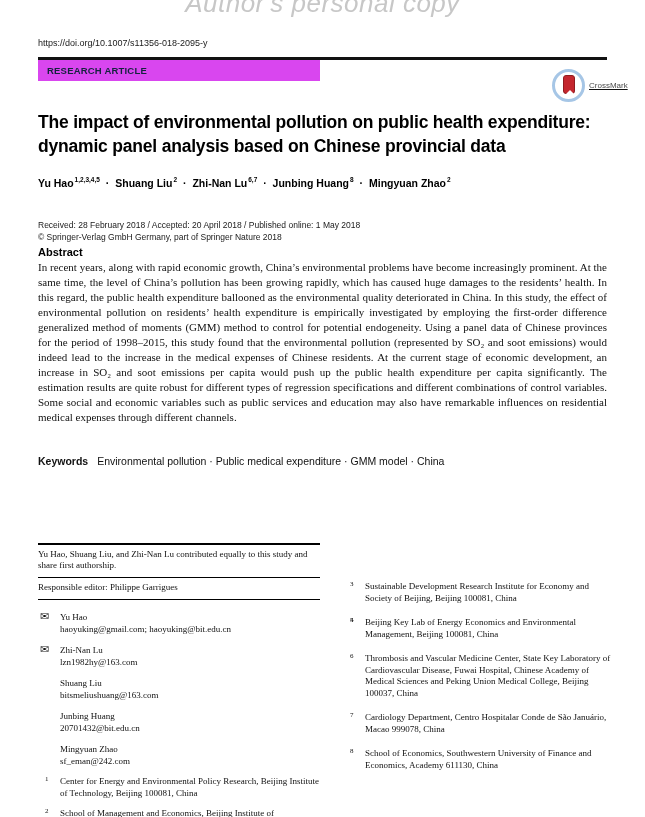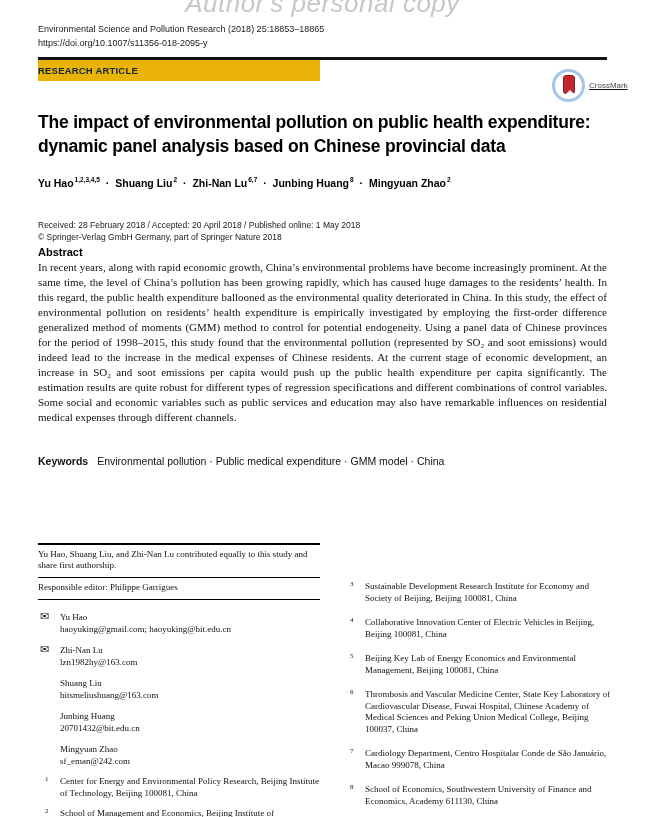--- a/index.html
+++ b/index.html
@@ -10,22 +10,22 @@
   
   .watermark{
     position:absolute;top:-12px;left:50%;transform:translateX(-50%);
     font-size:26px;font-style:italic;color:#c7c7c7;white-space:nowrap;letter-spacing:.5px;
   }
   
   .journal-line{position:absolute;top:24px;left:38px;font-size:9px;color:#1a1a1a;}
   .doi-line{position:absolute;top:38px;left:38px;font-size:9px;color:#1a1a1a;}
   .top-rule{position:absolute;top:57px;left:38px;width:569px;height:2.5px;background:#121212;}
   .type-bar{
-    position:absolute;top:60px;left:38px;width:282px;height:21px;background:#eab308;
-    line-height:21px;box-sizing:border-box;
+    position:absolute;top:60px;left:38px;width:282px;height:21px;background:#d946ef;
+    line-height:21px;padding-left:9px;box-sizing:border-box;
     font-size:9.5px;font-weight:bold;color:#13233d;letter-spacing:.2px;
   }
   
   .crossmark{position:absolute;top:69px;left:552px;display:flex;align-items:center;gap:4px;cursor:pointer;text-decoration:underline;}
   .cm-circle{width:27px;height:27px;border-radius:50%;border:3px solid #a6c6e6;position:relative;background:#fff;}
   .cm-mark{position:absolute;left:7.5px;top:3px;width:12px;height:19px;background:#c4262e;border:1px solid #8f1b20;border-radius:3px;box-sizing:border-box;}
   .cm-mark:after{content:"";position:absolute;left:2px;bottom:-1px;width:0;height:0;
     border-left:4px solid transparent;border-right:4px solid transparent;border-bottom:4px solid #fff;}
   .cm-label{font-size:8px;color:#4a4a4a;}
   
@@ -60,21 +60,20 @@
   .fn-right .aff{margin-bottom:13px;}
   .aff .aff-num{position:absolute;left:7px;top:-2px;font-size:7px;}
 </style>
 </head>
 <body>
 
 <div class="page">
 
   <div class="watermark">Author's personal copy</div>
 
-  <div class="journal-line">Environmental Science and Pollution Research (2018) 25:18853–18865</div>
   <div class="doi-line">https://doi.org/10.1007/s11356-018-2095-y</div>
 
   <div class="top-rule"></div>
   <div class="type-bar">RESEARCH ARTICLE</div>
 
   <div class="crossmark">
     <div class="cm-circle">
       <div class="cm-mark"></div>
     </div>
     <div class="cm-label">CrossMark</div>
@@ -129,21 +128,21 @@
       </div>
     <div class="aff-list">
         <div class="aff"><sup class="aff-num">1</sup><span>Center for Energy and Environmental Policy Research, Beijing Institute of Technology, Beijing 100081, China</span></div>
         <div class="aff"><sup class="aff-num">2</sup><span>School of Management and Economics, Beijing Institute of Technology, Beijing 100081, China</span></div>
       </div>
   </div>
 
   <div class="fn-right">
     <div class="aff-list">
         <div class="aff"><sup class="aff-num">3</sup><span>Sustainable Development Research Institute for Economy and Society of Beijing, Beijing 100081, China</span></div>
-        <div class="aff"><sup class="aff-num">4</sup><span>Collaborative Innovation Center of Electric Vehicles in Beijing, Beijing 100081, China</span></div>
+        <div class="aff"><sup class="aff-num">4</sup></div>
         <div class="aff"><sup class="aff-num">5</sup><span>Beijing Key Lab of Energy Economics and Environmental Management, Beijing 100081, China</span></div>
         <div class="aff"><sup class="aff-num">6</sup><span>Thrombosis and Vascular Medicine Center, State Key Laboratory of Cardiovascular Disease, Fuwai Hospital, Chinese Academy of Medical Sciences and Peking Union Medical College, Beijing 100037, China</span></div>
         <div class="aff"><sup class="aff-num">7</sup><span>Cardiology Department, Centro Hospitalar Conde de São Januário, Macao 999078, China</span></div>
         <div class="aff"><sup class="aff-num">8</sup><span>School of Economics, Southwestern University of Finance and Economics, Academy 611130, China</span></div>
       </div>
   </div>
 
 </div>
 
 </body></html>

